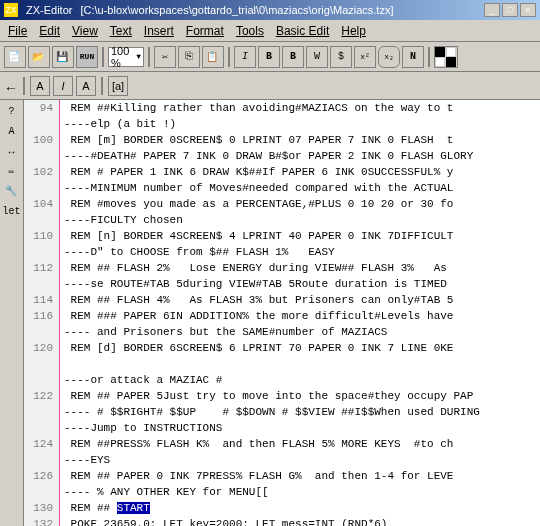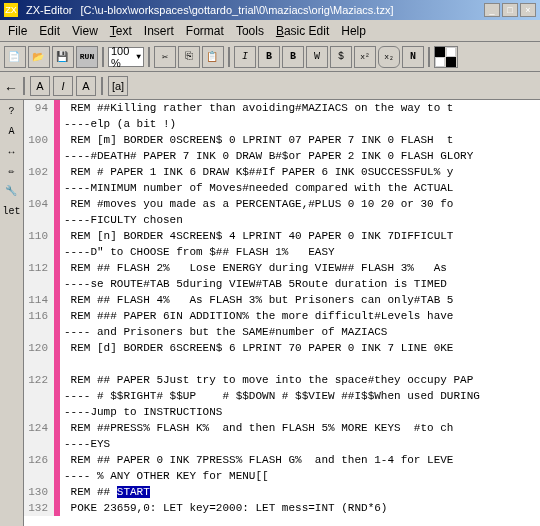--- a/index.html
+++ b/index.html
@@ -25,20 +25,21 @@
     
     .menu-bar {
       background: #d4d0c8;
       border-bottom: 1px solid #808080;
       height: 22px;
       display: flex;
       align-items: center;
       padding: 0 2px;
       font-family: Arial, sans-serif;
       font-size: 12px;
+      text-decoration: underline;
     }
     .menu-item { padding: 2px 6px; cursor: pointer; }
 
     
     .toolbar {
       background: #d4d0c8;
       border-bottom: 1px solid #808080;
       height: 30px;
       display: flex;
       align-items: center;
@@ -125,21 +126,21 @@
       white-space: pre;
       min-height: 16px;
     }
     .line-num {
       color: #808080;
       min-width: 36px;
       text-align: right;
       padding-right: 6px;
       user-select: none;
       background: #f0f0f0;
-      border-right: 6px solid #ec4899;
+      border-right: 1px solid #ec4899;
     }
     .line-content {
       padding-left: 4px;
       color: #000;
     }
     .highlight-start {
       background: #0000aa;
       color: white;
     }
 
@@ -240,20 +241,21 @@
         <div class="code-line"><span class="line-num"></span><span class="line-content">----FICULTY chosen</span></div>
         <div class="code-line"><span class="line-num">110</span><span class="line-content"> REM [n] BORDER 4SCREEN$ 4 LPRINT 40 PAPER 0 INK 7DIFFICULT</span></div>
         <div class="code-line"><span class="line-num"></span><span class="line-content">----D" to CHOOSE from $## FLASH 1%   EASY</span></div>
         <div class="code-line"><span class="line-num">112</span><span class="line-content"> REM ## FLASH 2%   Lose ENERGY during VIEW## FLASH 3%   As</span></div>
         <div class="code-line"><span class="line-num"></span><span class="line-content">----se ROUTE#TAB 5during VIEW#TAB 5Route duration is TIMED</span></div>
         <div class="code-line"><span class="line-num">114</span><span class="line-content"> REM ## FLASH 4%   As FLASH 3% but Prisoners can only#TAB 5</span></div>
         <div class="code-line"><span class="line-num">116</span><span class="line-content"> REM ### PAPER 6IN ADDITION% the more difficult#Levels have</span></div>
         <div class="code-line"><span class="line-num"></span><span class="line-content">---- and Prisoners but the SAME#number of MAZIACS</span></div>
         <div class="code-line"><span class="line-num">120</span><span class="line-content"> REM [d] BORDER 6SCREEN$ 6 LPRINT 70 PAPER 0 INK 7 LINE 0KE</span></div>
         <div class="code-line"><span class="line-num"></span></div>
+        <div class="code-line"><span class="line-num"></span><span class="line-content">----or attack a MAZIAC #</span></div>
         <div class="code-line"><span class="line-num">122</span><span class="line-content"> REM ## PAPER 5Just try to move into the space#they occupy PAP</span></div>
         <div class="code-line"><span class="line-num"></span><span class="line-content">---- # $$RIGHT# $$UP    # $$DOWN # $$VIEW ##I$$When used DURING</span></div>
         <div class="code-line"><span class="line-num"></span><span class="line-content">----Jump to INSTRUCTIONS</span></div>
         <div class="code-line"><span class="line-num">124</span><span class="line-content"> REM ##PRESS% FLASH K%  and then FLASH 5% MORE KEYS  #to ch</span></div>
         <div class="code-line"><span class="line-num"></span><span class="line-content">----EYS</span></div>
         <div class="code-line"><span class="line-num">126</span><span class="line-content"> REM ## PAPER 0 INK 7PRESS% FLASH G%  and then 1-4 for LEVE</span></div>
         <div class="code-line"><span class="line-num"></span><span class="line-content">---- % ANY OTHER KEY for MENU[[</span></div>
         <div class="code-line"><span class="line-num">130</span><span class="line-content"> REM ## <span class="highlight-start">START</span></span></div>
         <div class="code-line"><span class="line-num">132</span><span class="line-content"> POKE 23659,0: LET key=2000: LET mess=INT (RND*6)</span></div>
       </div>

